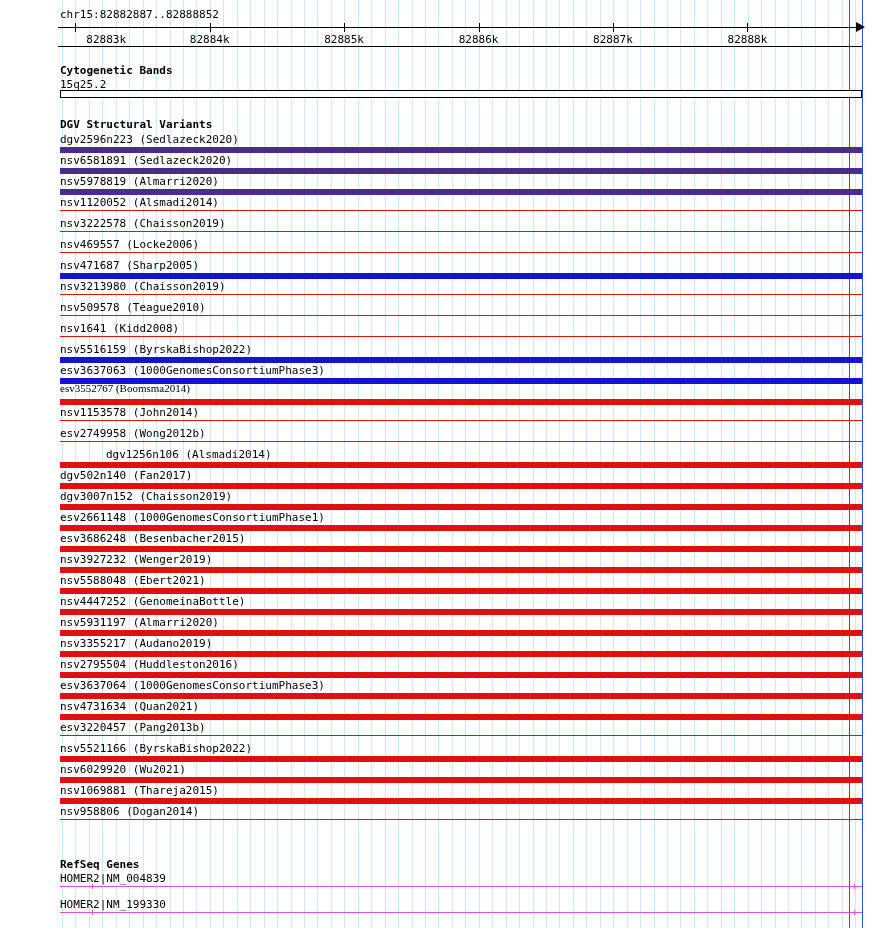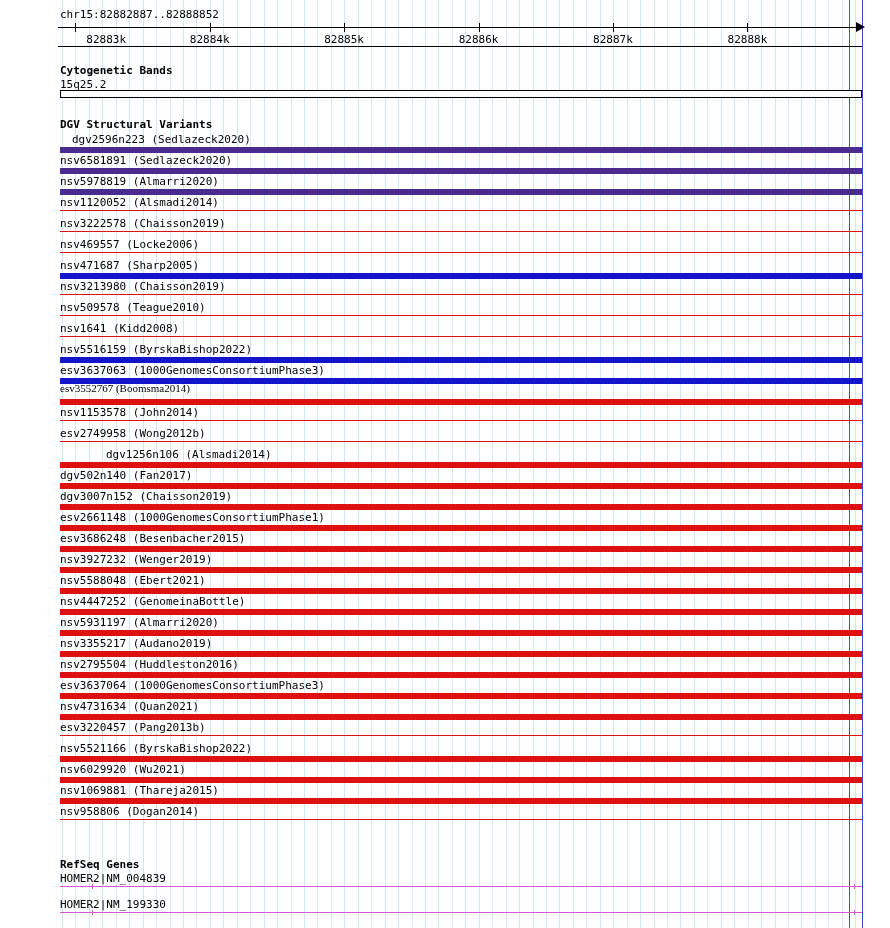--- a/index.html
+++ b/index.html
@@ -60,21 +60,21 @@
       <div class="ruler-tick" style="left: 747.448px;"></div>
       <div class="ruler-tick-label" style="left: 747.448px;">82888k</div>
     </div>
 
   <div class="section-title cyto-title">Cytogenetic Bands</div>
   <div class="cyto-band-label">15q25.2</div>
   <div class="cyto-box"></div>
 
   <div class="section-title variants-title">DGV Structural Variants</div>
   <div>
-      <div class="feat-label" style="top: 133px; margin-left: 12px;">dgv2596n223 (Sedlazeck2020)</div>
+      <div class="feat-label" style="top: 133px;">dgv2596n223 (Sedlazeck2020)</div>
       <div class="feat-bar" style="top: 147px; height: 6px; background: rgb(74, 43, 143);"></div>
       <div class="feat-label" style="top: 154px;">nsv6581891 (Sedlazeck2020)</div>
       <div class="feat-bar" style="top: 168px; height: 6px; background: rgb(74, 43, 143);"></div>
       <div class="feat-label" style="top: 175px;">nsv5978819 (Almarri2020)</div>
       <div class="feat-bar" style="top: 189px; height: 6px; background: rgb(74, 43, 143);"></div>
       <div class="feat-label" style="top: 196px;">nsv1120052 (Alsmadi2014)</div>
       <div class="feat-bar" style="top: 210px; height: 1px; background: rgb(223, 16, 16);"></div>
       <div class="feat-label" style="top: 217px;">nsv3222578 (Chaisson2019)</div>
       <div class="feat-bar" style="top: 231px; height: 1px; background: rgb(223, 16, 16);"></div>
       <div class="feat-label" style="top: 238px;">nsv469557 (Locke2006)</div>

